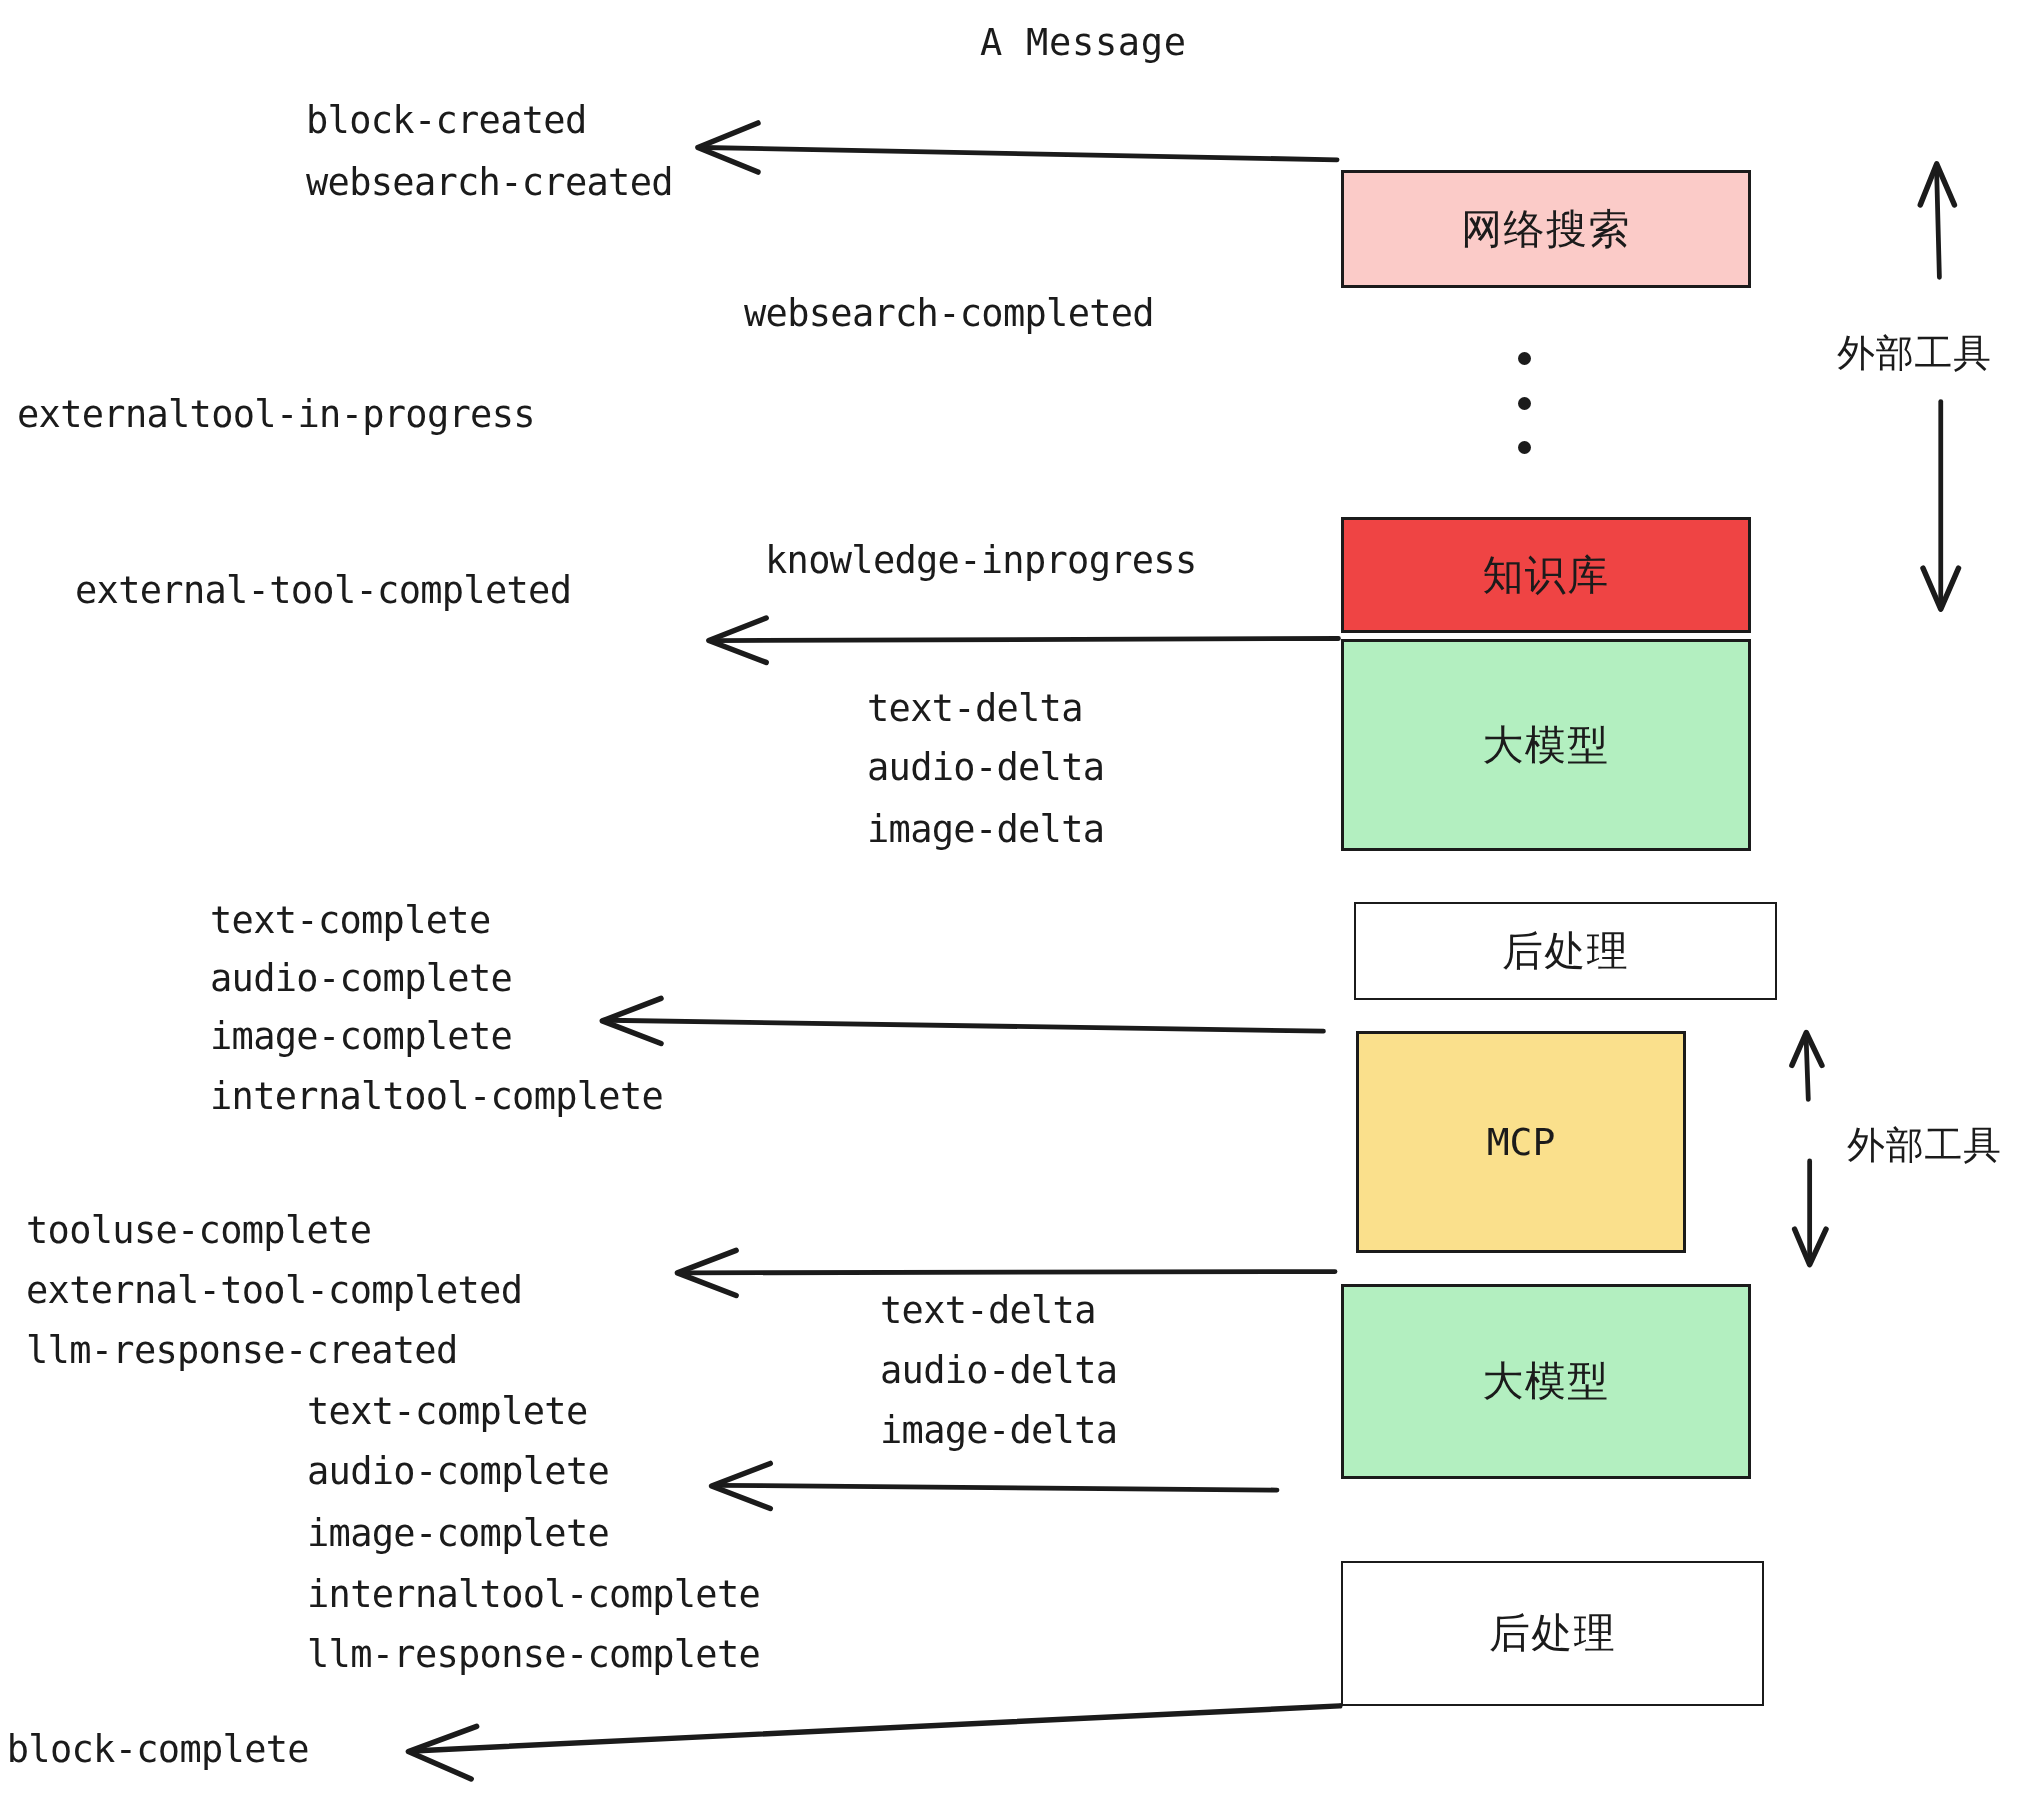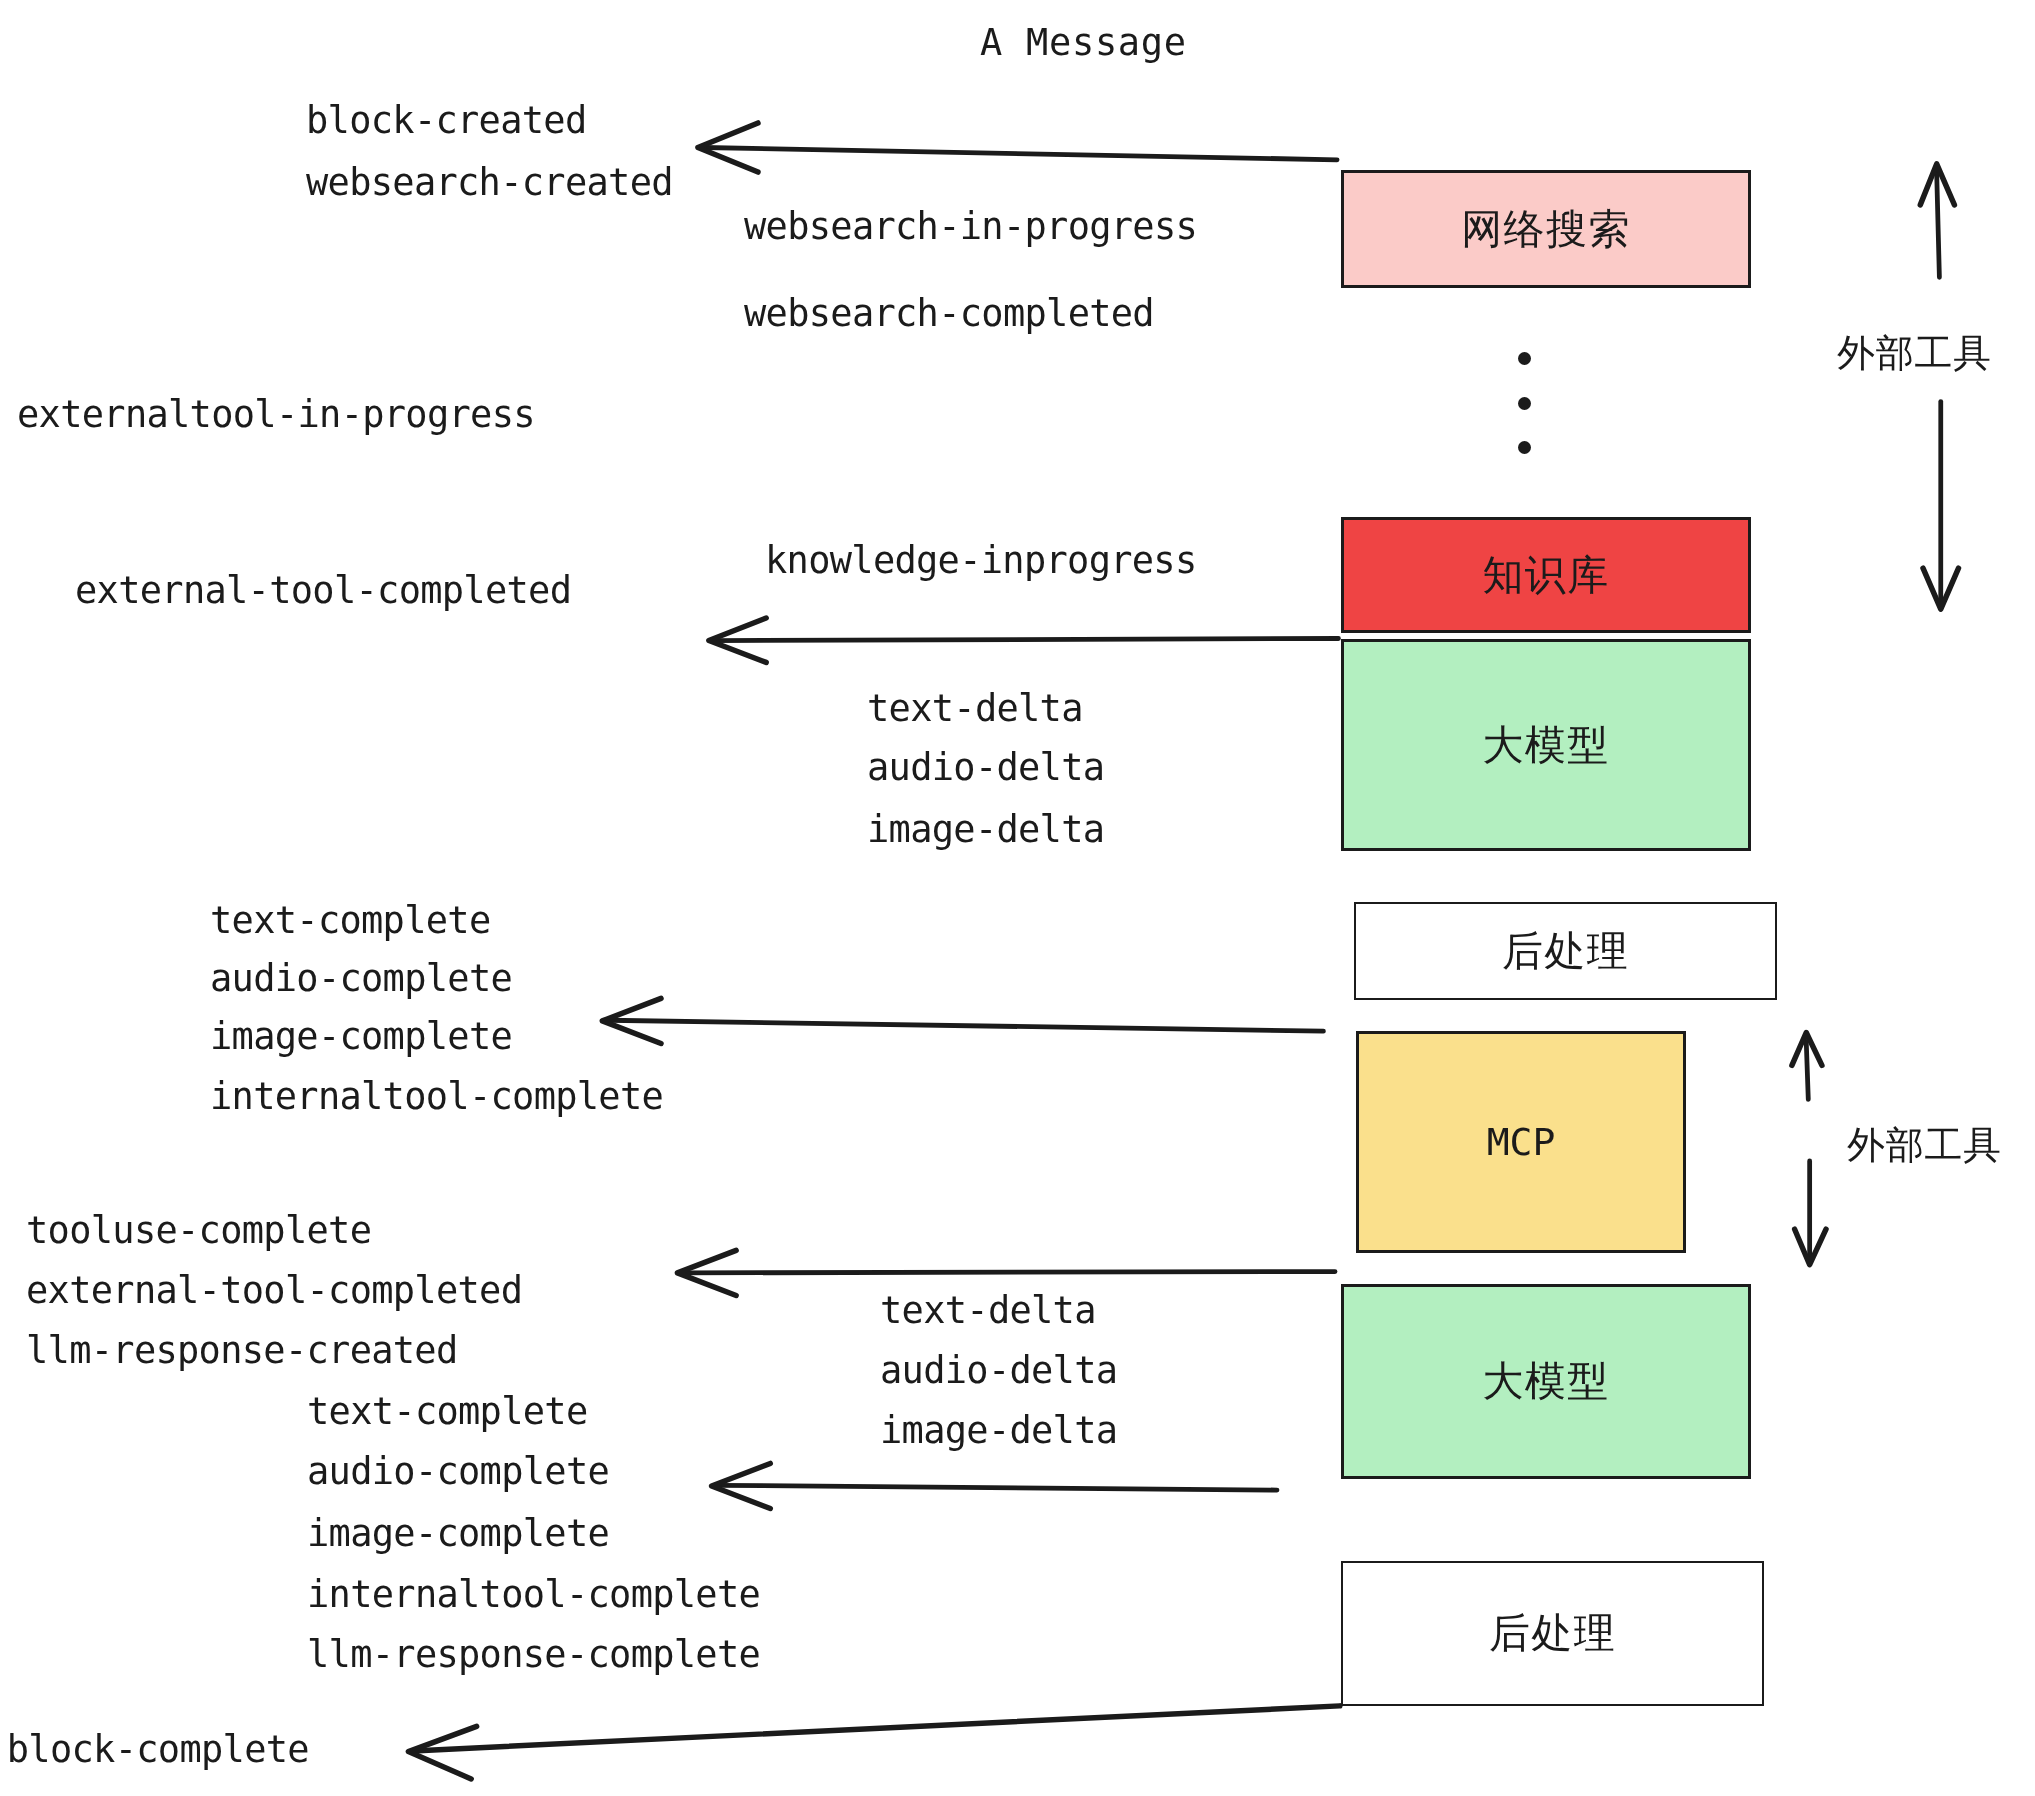--- a/index.html
+++ b/index.html
@@ -152,21 +152,20 @@
   <div class="node" style="left:1341px; top:1284px; width:410px; height:195px; background:#b3efc0;">大模型</div>
 
   <div class="node" style="left:1341px; top:1561px; width:423px; height:145px; background:#ffffff; border-width:2.7px;">后处理</div>
 
   <div class="sidelabel" style="left:1837px; top:328px;">外部工具</div>
 
   <div class="sidelabel" style="left:1847px; top:1120px;">外部工具</div>
 
   <div class="evt" style="left:306px; top:102px;">block-created</div>
   <div class="evt" style="left:306px; top:164px;">websearch-created</div>
-  <div class="evt" style="left:744px; top:208px;">websearch-in-progress</div>
   <div class="evt" style="left:744px; top:295px;text-align:center;">websearch-completed</div>
   <div class="evt" style="left:17px; top:396px;">externaltool-in-progress</div>
   <div class="evt" style="left:765px; top:542px;">knowledge-inprogress</div>
   <div class="evt" style="left:75px; top:572px;">external-tool-completed</div>
   <div class="evt" style="left:867px; top:690px;">text-delta</div>
   <div class="evt" style="left:867px; top:749px;">audio-delta</div>
   <div class="evt" style="left:867px; top:811px;">image-delta</div>
   <div class="evt" style="left:210px; top:902px;">text-complete</div>
   <div class="evt" style="left:210px; top:960px;">audio-complete</div>
   <div class="evt" style="left:210px; top:1018px;">image-complete</div>

